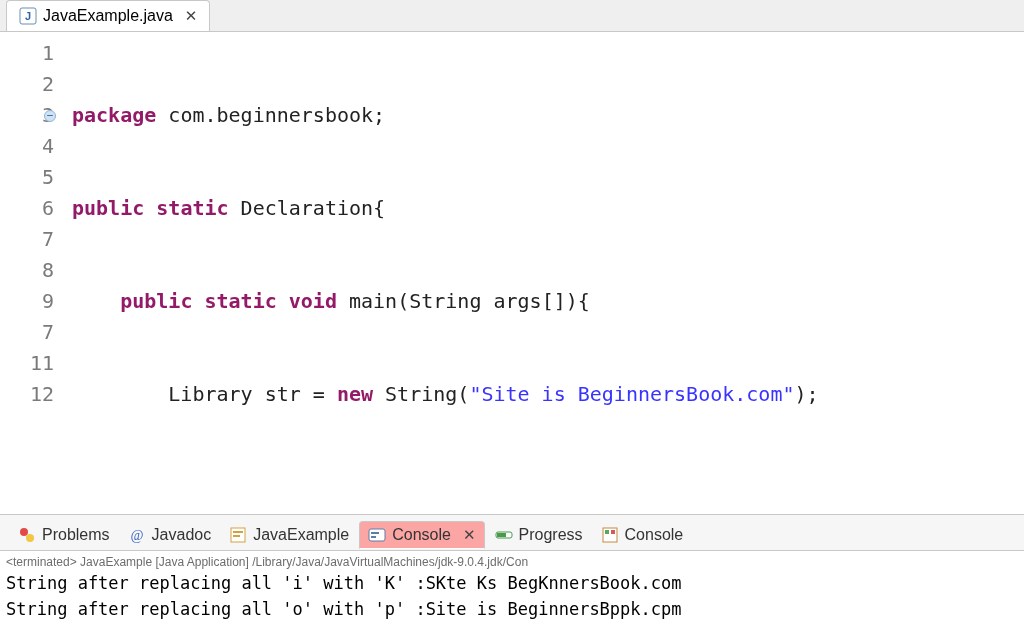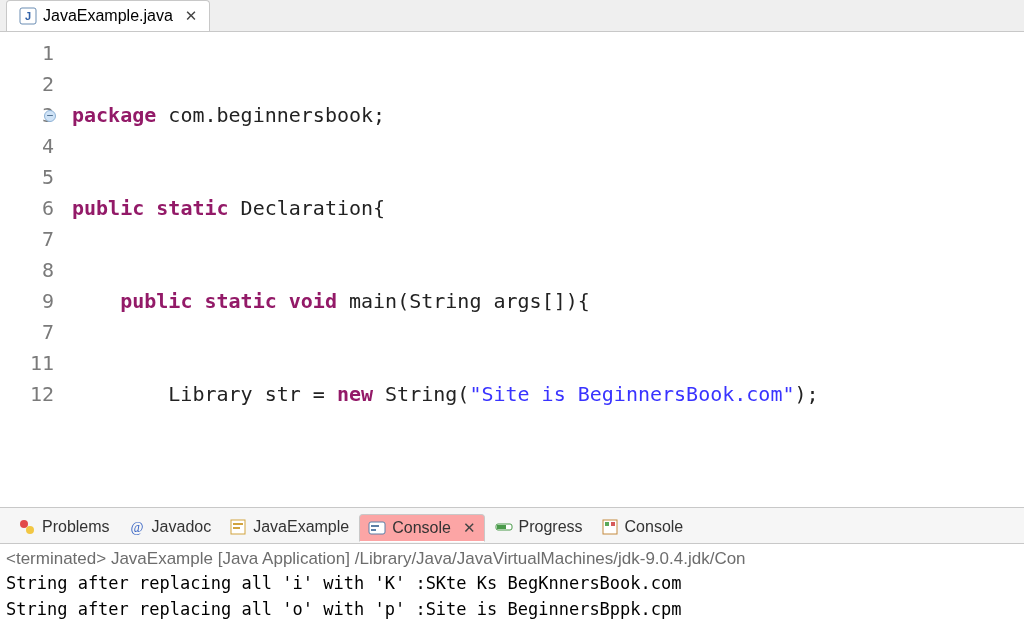--- a/index.html
+++ b/index.html
@@ -140,21 +140,21 @@
       flex: 1 1 auto;
       padding: 2px 6px;
       font-family: Menlo, Consolas, monospace;
       font-size: 17px;
       line-height: 1.5;
       overflow: hidden;
     }
     .console-header {
       color: #6d6d6d;
       font-family: "Helvetica Neue", Arial, sans-serif;
-      font-size: 17px;
+      font-size: 12px;
       white-space: nowrap;
       overflow: hidden;
     }
     .console-line { white-space: pre; }
   </style>
 </head>
 <body>
 
 <div class="editor-tab-bar">
   <div class="editor-tab">

